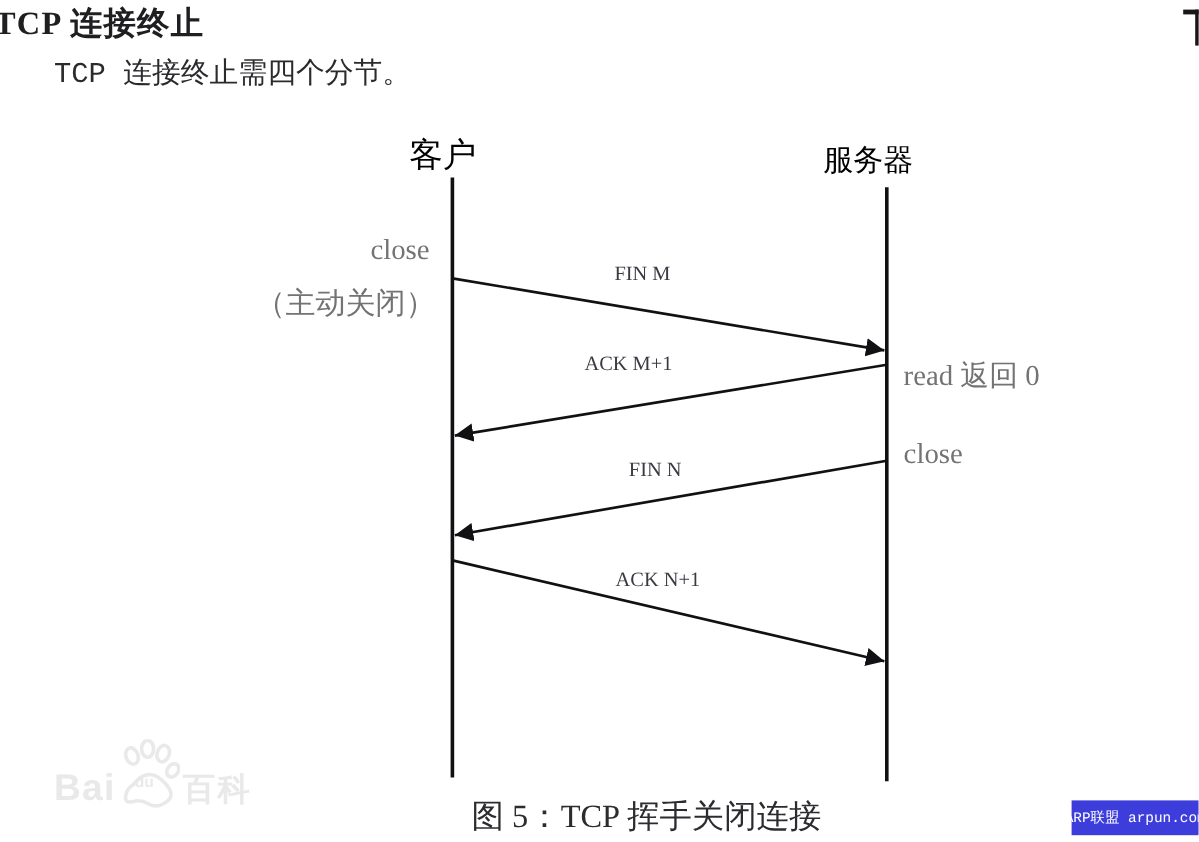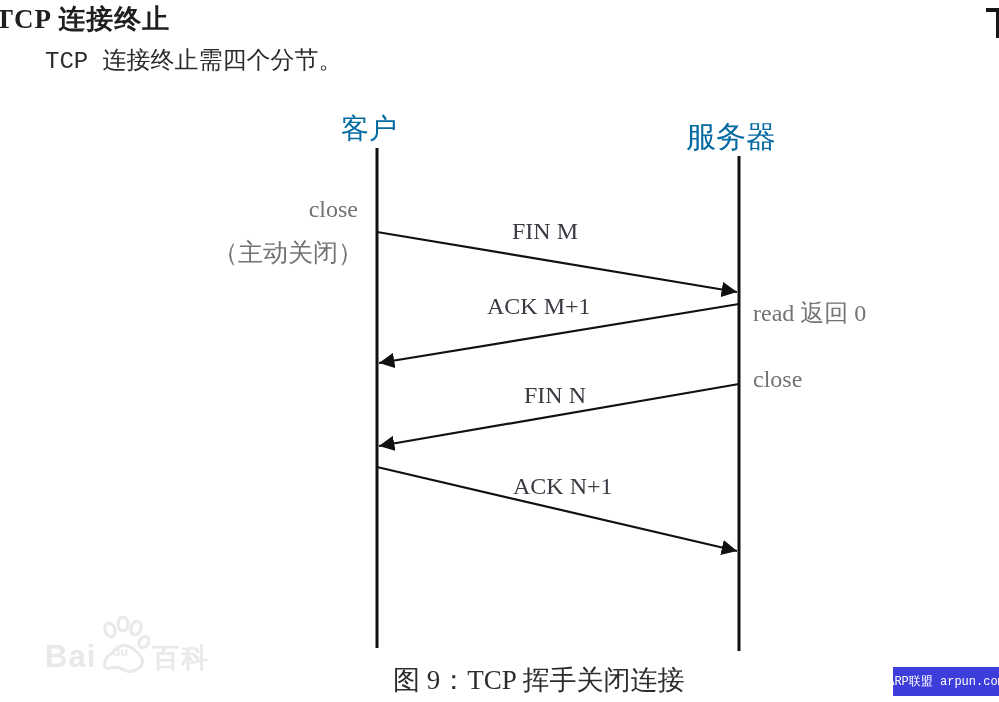--- a/index.html
+++ b/index.html
@@ -14,24 +14,24 @@
   }
   .page-subtitle{
     left:45px;top:44px;font-size:24px;color:#2b2b2e;
     font-family:Liberation Mono, monospace;
   }
   .frag{
     left:986px;top:8px;width:10px;height:26px;
     border-top:4px solid #17171a;border-right:5px solid #17171a;
   }
   svg.diagram{position:absolute;left:0;top:0;}
-  .node-label{font-size:28px;color:#0369a1;font-family:"Liberation Sans","Liberation Serif",sans-serif;}
+  .node-label{font-size:28px;color:#000000;font-family:"Liberation Sans","Liberation Serif",sans-serif;}
   .client-label{left:341px;top:110px;}
-  .server-label{left:686px;top:117px;font-size:30px;}
-  .msg-label{font-size:24px;color:#3a3a42;font-family:"Liberation Serif",serif;}
+  .server-label{left:686px;top:117px;font-size:25px;}
+  .msg-label{font-size:17px;color:#3a3a42;font-family:"Liberation Serif",serif;}
   .fin-m-label{left:512px;top:218px;}
   .ack-m1-label{left:487px;top:293px;}
   .fin-n-label{left:524px;top:382px;}
   .ack-n1-label{left:513px;top:473px;text-align:center;}
   .side-label{font-size:24px;color:#737373;font-family:"Liberation Serif","Liberation Sans",serif;}
   .close-left{left:290px;top:196px;width:68px;text-align:right;}
   .active-close{left:213px;top:236px;font-size:25px;}
   .passive-close{left:748px;top:252px;}
   .read-return{left:753px;top:297px;}
   .close-right{left:753px;top:366px;}
@@ -82,21 +82,21 @@
   <div class="abs msg-label fin-m-label">FIN M</div>
   <div class="abs msg-label ack-m1-label">ACK M+1</div>
   <div class="abs msg-label fin-n-label">FIN N</div>
   <div class="abs msg-label ack-n1-label">ACK N+1</div>
 
   <div class="abs side-label close-left">close</div>
   <div class="abs side-label active-close">（主动关闭）</div>
   <div class="abs side-label read-return">read 返回 0</div>
   <div class="abs side-label close-right">close</div>
 
-  <div class="abs caption">图 9：TCP 挥手关闭连接</div>
+  <div class="abs caption">图 5：TCP 挥手关闭连接</div>
 
   <div class="abs wm-baidu">
     <span class="wm-bai">Bai</span>
     <span class="wm-paw">
       <svg width="52" height="58" viewBox="0 0 52 58">
         <g fill="none" stroke="#e9e9e9" stroke-width="3">
           <ellipse cx="12" cy="14" rx="5" ry="7" transform="rotate(-20 12 14)"></ellipse>
           <ellipse cx="25" cy="8" rx="5" ry="7"></ellipse>
           <ellipse cx="38" cy="12" rx="5" ry="7" transform="rotate(18 38 12)"></ellipse>
           <ellipse cx="46" cy="26" rx="4.5" ry="6" transform="rotate(35 46 26)"></ellipse>

